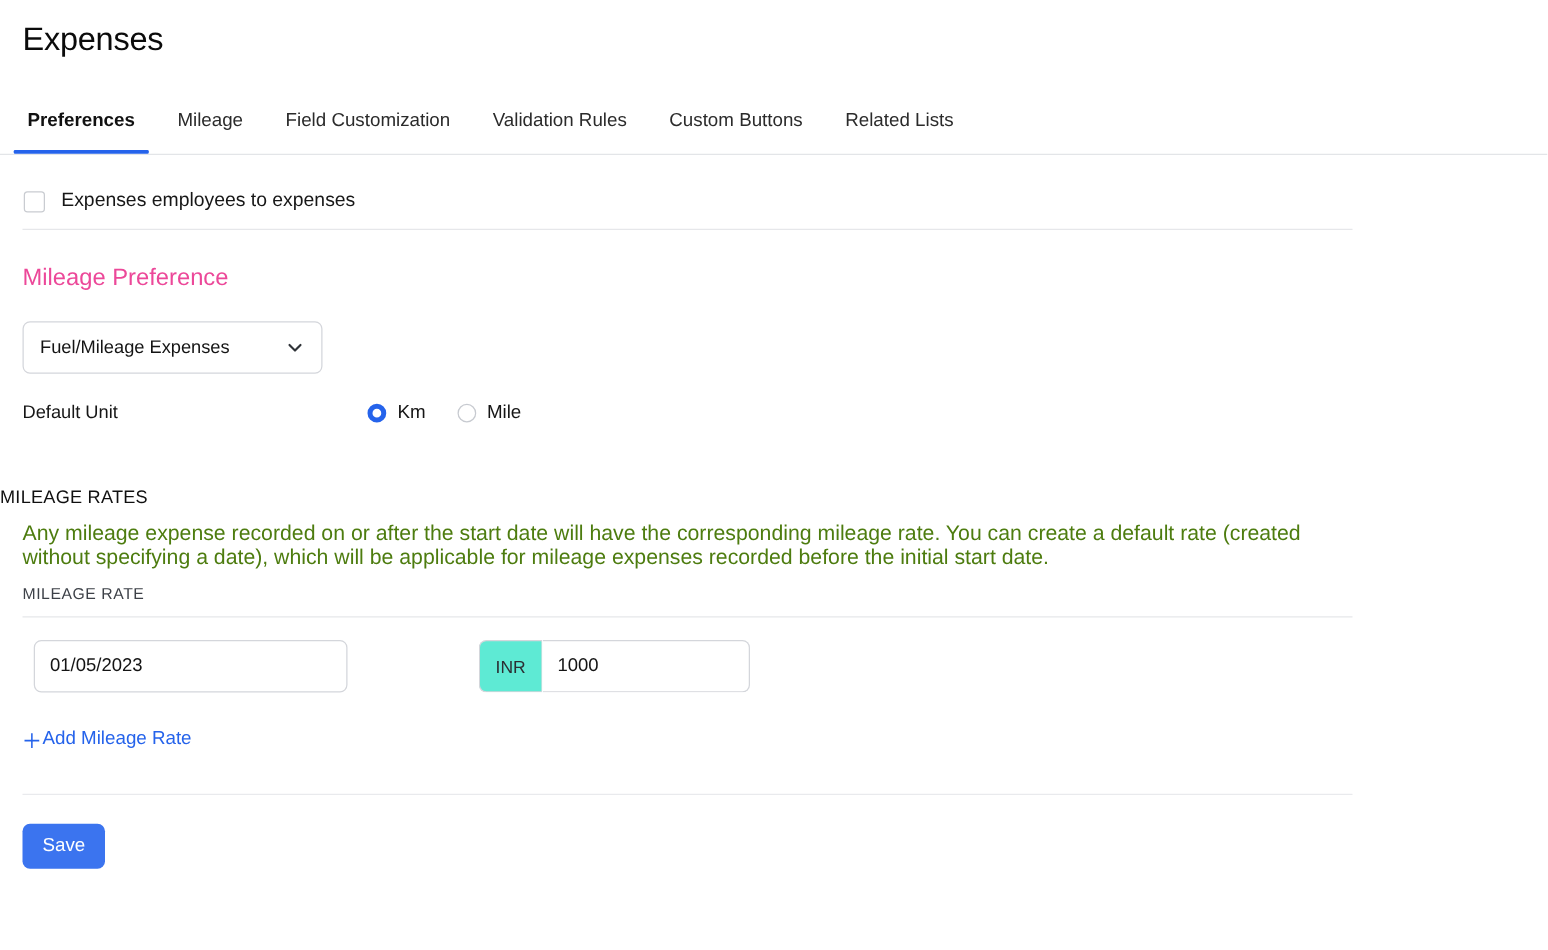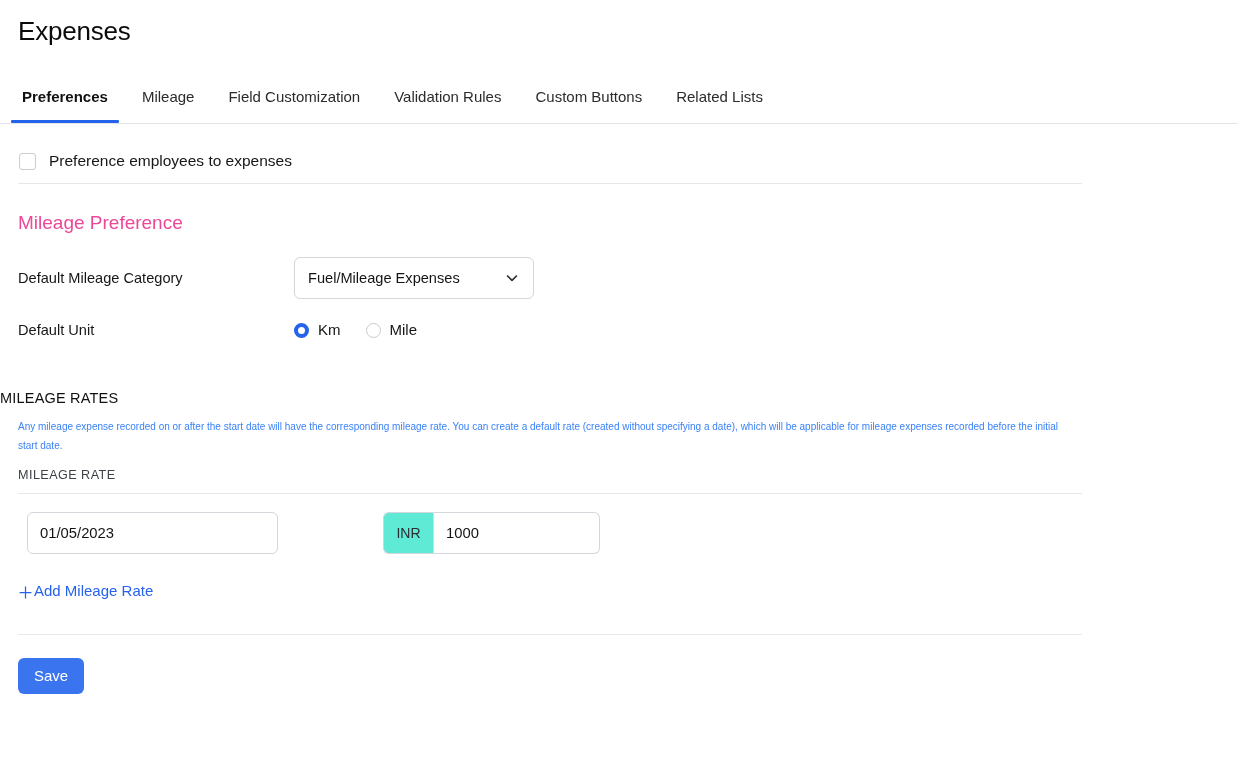--- a/index.html
+++ b/index.html
@@ -184,22 +184,22 @@
     margin-top: 50px;
     font-size: 14.5px;
     letter-spacing: 0.2px;
     color: #101010;
     line-height: 18px;
   }
   .rates-desc {
     padding-left: 18px;
     margin-top: 10px;
     width: 1068px;
-    font-size: 10px;
-    color: #3b82f6;
+    font-size: 17px;
+    color: #4d7c0f;
     line-height: 19px;
   }
 
   .table {
     margin-left: 18px;
     width: 1064px;
     margin-top: 12px;
   }
   .thead {
     display: flex;
@@ -313,30 +313,29 @@
       <button class="tab">Custom Buttons</button>
       <button class="tab">Related Lists</button>
     </div>
   </div>
 
   <div class="content">
 
     
     <div class="checkbox-row">
       <span class="cbox"></span>
-      <span class="checkbox-label">Preference employees to expenses</span>
+      <span class="checkbox-label">Expenses employees to expenses</span>
     </div>
 
     <div class="divider"></div>
 
     
     <div class="section-title">Mileage Preference</div>
 
     <div class="field-row">
-      <div class="field-label">Default Mileage Category</div>
       <div class="select-box">
         <span class="select-value">Fuel/Mileage Expenses</span>
         <span class="chevron">
           <svg width="14" height="14" viewBox="0 0 14 14" aria-hidden="true">
             <path d="M2.6 5 L7 9.4 L11.4 5" fill="none" stroke="#2f3338" stroke-width="1.7" stroke-linecap="round" stroke-linejoin="round"></path>
           </svg>
         </span>
       </div>
     </div>
 

